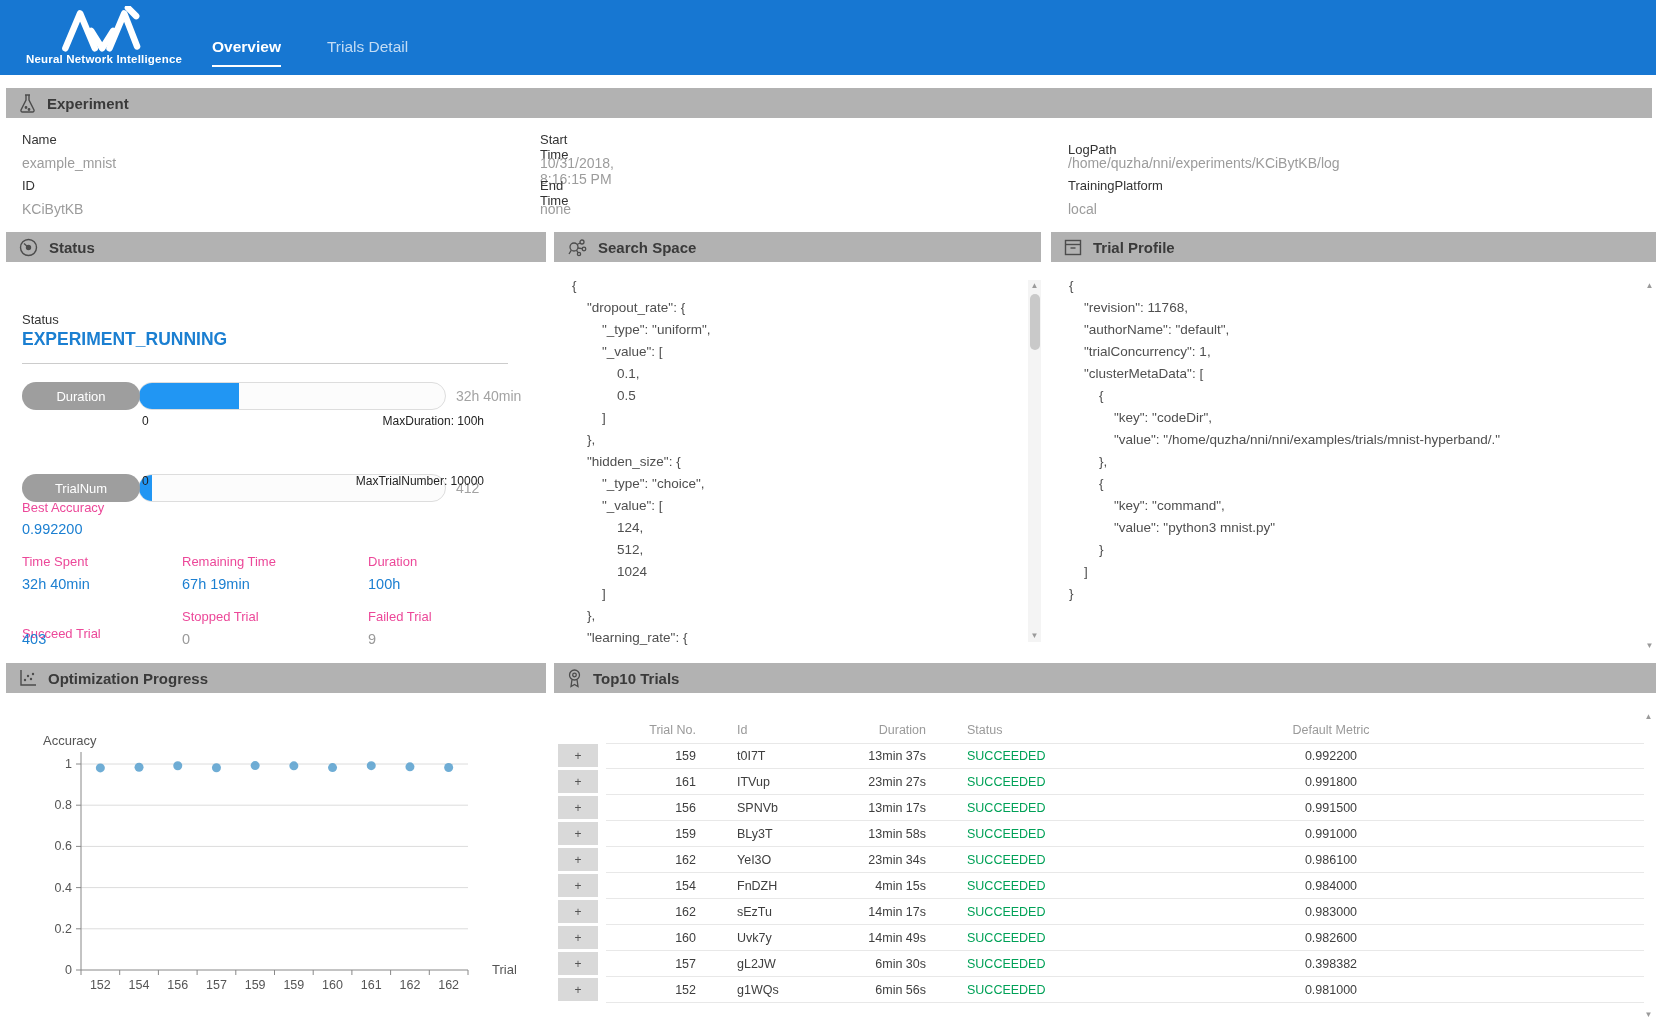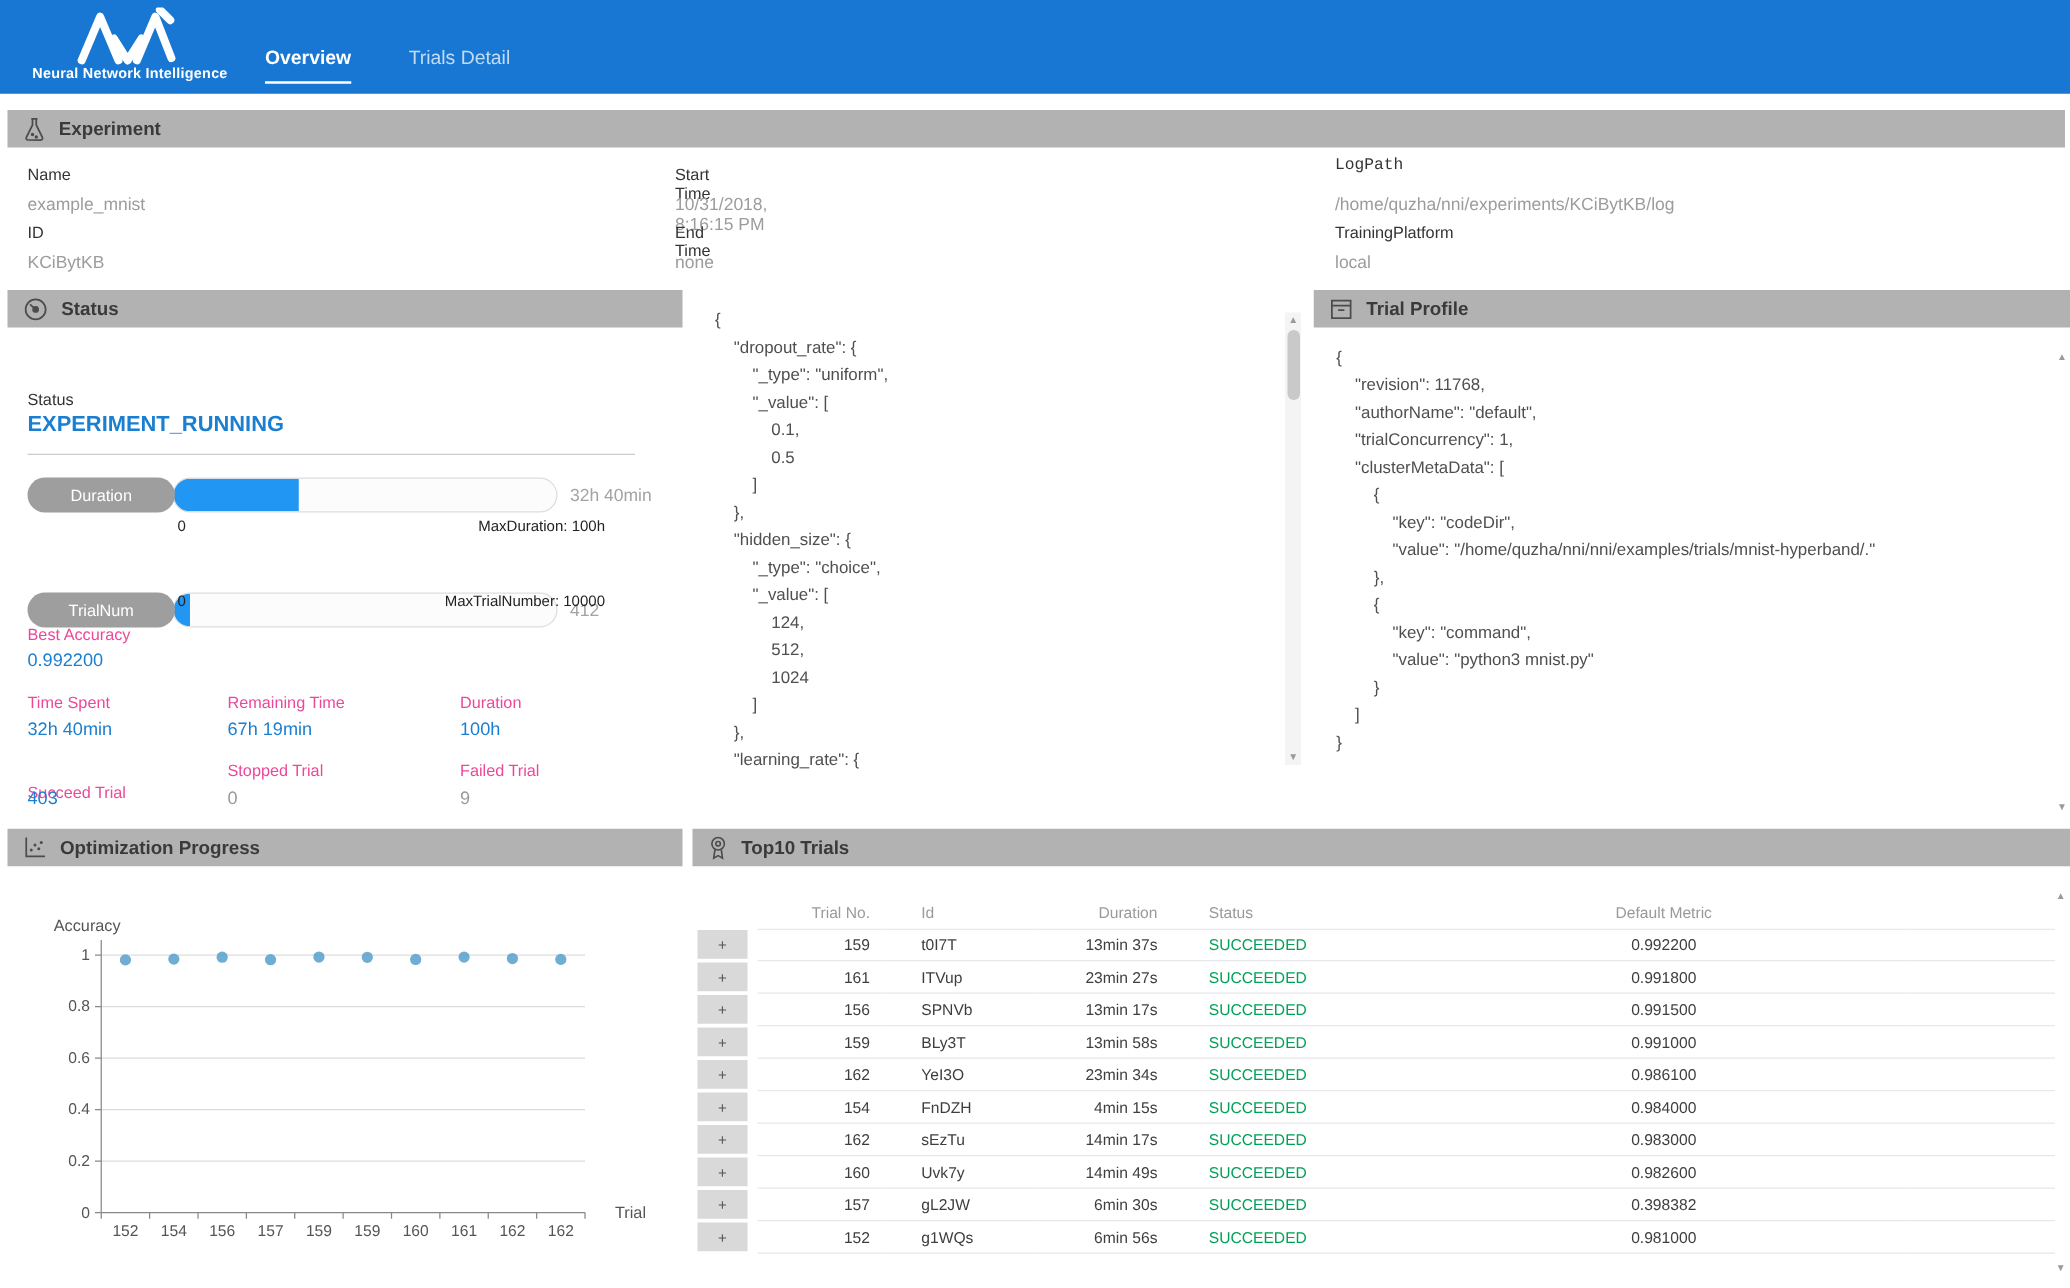--- a/index.html
+++ b/index.html
@@ -115,21 +115,21 @@
       <span class="kv-label" style="top:60px;">ID</span>
       <span class="kv-value" style="top:83px;">KCiBytKB</span>
     </div>
     <div class="exp-col" style="left:534px;">
       <span class="kv-label" style="top:14px;">Start Time</span>
       <span class="kv-value" style="top:37px;">10/31/2018, 8:16:15 PM</span>
       <span class="kv-label" style="top:60px;">End Time</span>
       <span class="kv-value" style="top:83px;">none</span>
     </div>
     <div class="exp-col" style="left:1062px;">
-      <span class="kv-label" style="top:6px;font-family:Liberation Mono, monospace;">LogPath</span>
+      <span class="kv-label" style="top:24px;">LogPath</span>
       <span class="kv-value" style="top:37px;">/home/quzha/nni/experiments/KCiBytKB/log</span>
       <span class="kv-label" style="top:60px;">TrainingPlatform</span>
       <span class="kv-value" style="top:83px;">local</span>
     </div>
   </div>
 </section>
 
 <section class="card" style="left:6px; top:232px; width:540px; height:426px;">
   <div class="card-hdr">
     <span class="hdr-icon">
@@ -184,20 +184,34 @@
     <span class="stat-label stat-l" style="left:16px;  top:364px;">Succeed Trial</span>
     <span class="stat-value stat-v accent" style="left:16px;  top:369px;">403</span>
     <span class="stat-label stat-l" style="left:176px; top:347px;">Stopped Trial</span>
     <span class="stat-value stat-v" style="left:176px; top:369px;">0</span>
     <span class="stat-label stat-l" style="left:362px; top:347px;">Failed Trial</span>
     <span class="stat-value stat-v" style="left:362px; top:369px;">9</span>
   </div>
 </section>
 
 <section class="card" style="left:554px; top:232px; width:487px; height:426px;">
+  <div class="card-hdr">
+    <span class="hdr-icon">
+      <svg width="20" height="19" viewBox="0 0 20 19">
+          <g stroke="#4c4c4c" stroke-width="1.3" fill="none">
+        <circle cx="7" cy="9" r="4"></circle>
+            <circle cx="15" cy="4" r="2"></circle>
+            <circle cx="17" cy="11" r="1.8"></circle>
+            <circle cx="12" cy="16" r="1.6"></circle>
+        <path d="M10 6.5 L13.3 5 M10.8 10 L15.2 10.7 M9.5 12.2 L11 14.6 M2 16 L4.2 12.4"></path>
+      </g>
+        </svg>
+    </span>
+    <span class="ttl">Search Space</span>
+  </div>
   <div style="position:relative; height:396px; overflow:hidden;">
     <pre class="json" style="height:396px;">{
     "dropout_rate": {
         "_type": "uniform",
         "_value": [
             0.1,
             0.5
         ]
     },
     "hidden_size": {

